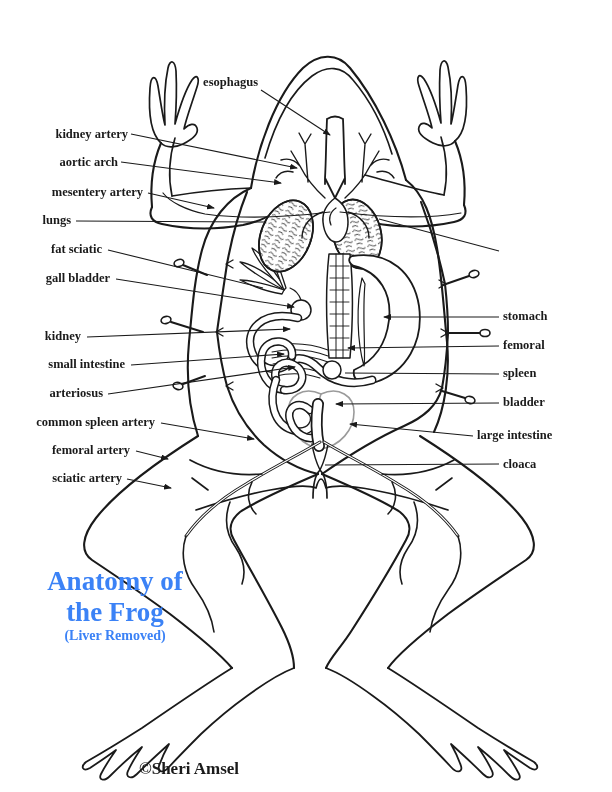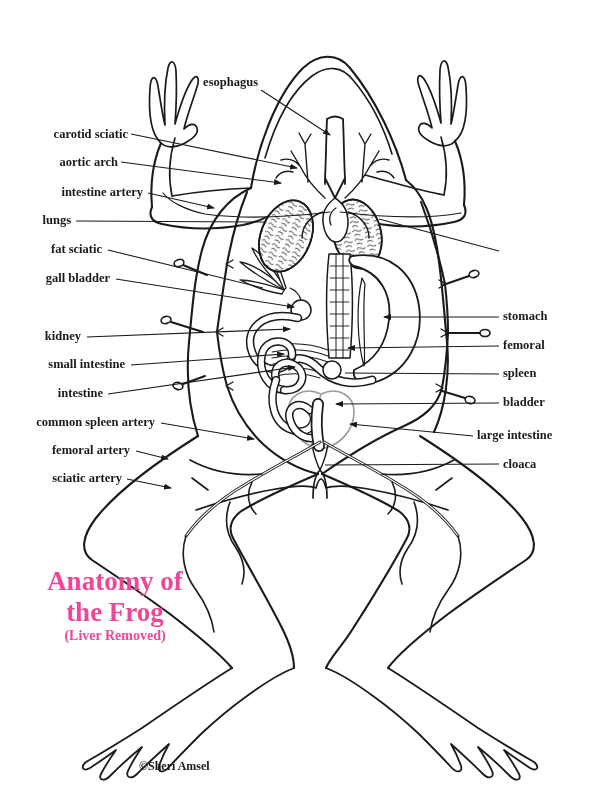--- a/index.html
+++ b/index.html
@@ -1,24 +1,24 @@
 <!DOCTYPE html>
 <html><head>
 <meta charset="utf-8">
 <style>
   html,body{margin:0;padding:0;background:#fff;}
   #page{position:relative;width:612px;height:792px;background:#fff;overflow:hidden;
         font-family:Liberation Serif, serif;color:#1a1a1a;margin-top:12px;}
   svg{position:absolute;left:0;top:0;}
   .lbl{position:absolute;font-size:12.5px;font-weight:bold;white-space:nowrap;line-height:1.1;color:#1a1a1a;}
   .lbl.wrap{white-space:normal;width:84px;}
-  .title{position:absolute;left:22px;top:554px;width:186px;text-align:center;color:#ec4899;}
+  .title{position:absolute;left:22px;top:554px;width:186px;text-align:center;color:#3b82f6;}
   .title .t1{font-size:27px;font-weight:bold;line-height:1.15;}
   .title .t3{font-size:14px;font-weight:bold;line-height:1.2;}
-  .credit{position:absolute;font-size:12px;font-weight:bold;color:#1a1a1a;padding-left:32px;}
+  .credit{position:absolute;font-size:17px;font-weight:bold;color:#1a1a1a;padding-left:32px;}
 </style>
 </head>
 <body>
 
 <div id="page">
 
   <svg width="612" height="792" viewBox="0 0 612 792">
     <defs>
       <pattern id="lungTex" width="11" height="9" patternUnits="userSpaceOnUse">
         <path d="M1,3 q2,-3 5,0 q2,2 4,0 M2,7 q3,-2 6,1" stroke="#1a1a1a" stroke-width="0.8" fill="none"></path>
@@ -176,29 +176,29 @@
       <line x1="499" y1="305" x2="384" y2="305" marker-end="url(#arrow)"></line>
       <line x1="499" y1="334" x2="348" y2="336" marker-end="url(#arrow)"></line>
       <line x1="499" y1="362" x2="345" y2="361"></line>
       <line x1="499" y1="391" x2="336" y2="392" marker-end="url(#arrow)"></line>
       <line x1="473" y1="424" x2="350" y2="412" marker-end="url(#arrow)"></line>
       <line x1="499" y1="452" x2="325" y2="453"></line>
     </g>
   </svg>
 
   <div class="lbl" style="right:354px;top:64px">esophagus</div>
-  <div class="lbl" style="right:484px;top:116px">carotid sciatic</div>
+  <div class="lbl" style="right:484px;top:116px">kidney artery</div>
   <div class="lbl" style="right:494px;top:144px">aortic arch</div>
-  <div class="lbl" style="right:469px;top:174px">intestine artery</div>
+  <div class="lbl" style="right:469px;top:174px">mesentery artery</div>
   <div class="lbl" style="right:541px;top:202px">lungs</div>
   <div class="lbl" style="right:510px;top:231px">fat sciatic</div>
   <div class="lbl" style="right:502px;top:260px">gall bladder</div>
   <div class="lbl" style="right:531px;top:318px">kidney</div>
   <div class="lbl" style="right:487px;top:346px">small intestine</div>
-  <div class="lbl" style="right:509px;top:375px">intestine</div>
+  <div class="lbl" style="right:509px;top:375px">arteriosus</div>
   <div class="lbl" style="right:457px;top:404px">common spleen artery</div>
   <div class="lbl" style="right:482px;top:432px">femoral artery</div>
   <div class="lbl" style="right:490px;top:460px">sciatic artery</div>
 
   <div class="lbl" style="left:503px;top:298px">stomach</div>
   <div class="lbl" style="left:503px;top:327px">femoral</div>
   <div class="lbl" style="left:503px;top:355px">spleen</div>
   <div class="lbl" style="left:503px;top:384px">bladder</div>
   <div class="lbl" style="left:477px;top:417px">large intestine</div>
   <div class="lbl" style="left:503px;top:446px">cloaca</div>

